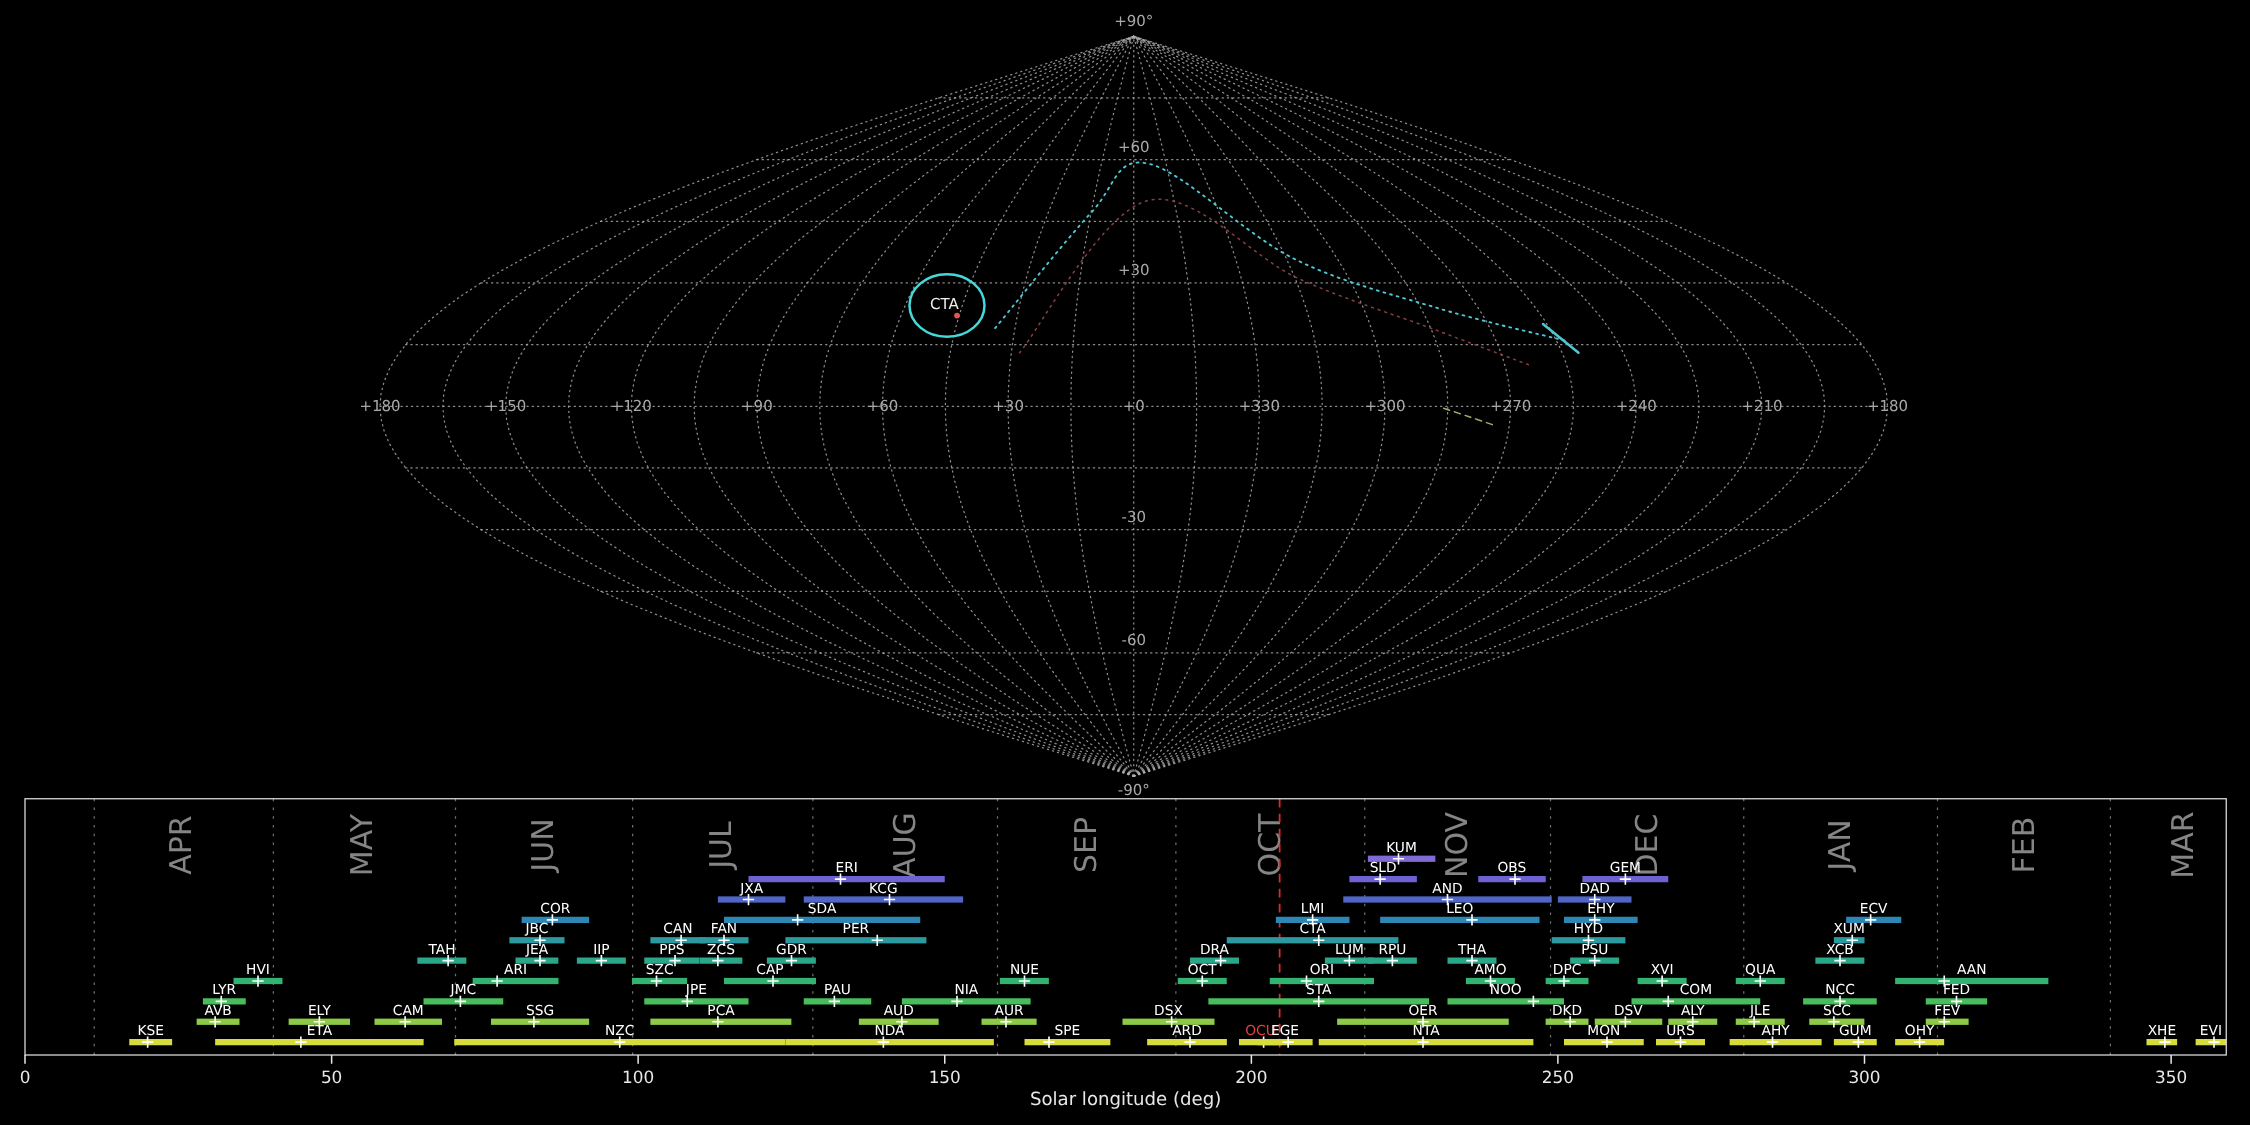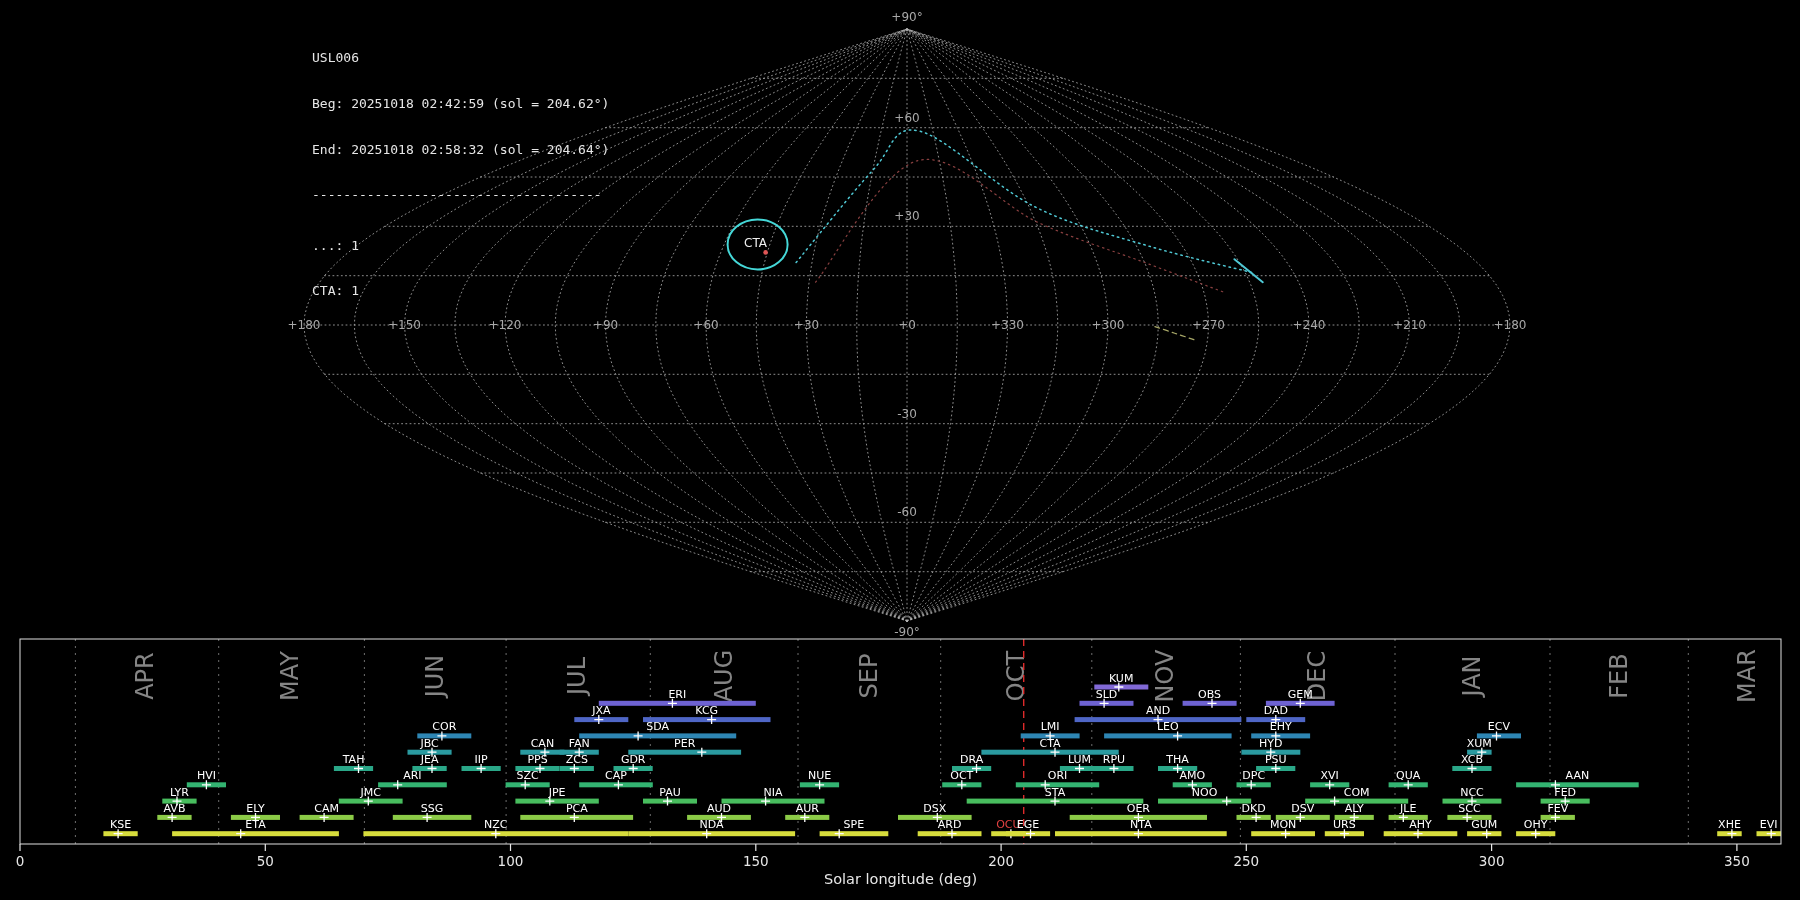--- a/index.html
+++ b/index.html
@@ -10,28 +10,20 @@
               font-size:13px;line-height:1.17;white-space:pre;z-index:5;}
   .obs-header .divider{margin-bottom:5px;}
   svg#plot{position:absolute;left:0;top:0;}
   svg text{font-family:"DejaVu Sans","Liberation Sans",sans-serif;}
 </style>
 </head>
 <body>
 
 <div class="page">
 
-  <div class="obs-header">
-    <div>USL006</div>
-    <div>Beg: 20251018 02:42:59 (sol = 204.62°)</div>
-    <div>End: 20251018 02:58:32 (sol = 204.64°)</div>
-    <div class="divider">-------------------------------------</div>
-    <div>...: 1</div>
-    <div>CTA: 1</div>
-  </div>
 
   <svg id="plot" width="1800" height="900" viewBox="0 0 1800 900">
       <g>
         <line fill="none" stroke="#b0b0b0" stroke-width="1" stroke-dasharray="1 3.2" stroke-linecap="round" opacity="0.8" x1="750.9" y1="571.7" x2="1063.1" y2="571.7"></line>
         <line fill="none" stroke="#b0b0b0" stroke-width="1" stroke-dasharray="1 3.2" stroke-linecap="round" opacity="0.8" x1="605.5" y1="522.3" x2="1208.5" y2="522.3"></line>
         <line fill="none" stroke="#b0b0b0" stroke-width="1" stroke-dasharray="1 3.2" stroke-linecap="round" opacity="0.8" x1="480.6" y1="473.0" x2="1333.4" y2="473.0"></line>
         <line fill="none" stroke="#b0b0b0" stroke-width="1" stroke-dasharray="1 3.2" stroke-linecap="round" opacity="0.8" x1="384.8" y1="423.7" x2="1429.2" y2="423.7"></line>
         <line fill="none" stroke="#b0b0b0" stroke-width="1" stroke-dasharray="1 3.2" stroke-linecap="round" opacity="0.8" x1="324.5" y1="374.3" x2="1489.5" y2="374.3"></line>
         <line fill="none" stroke="#b0b0b0" stroke-width="1" stroke-dasharray="1 3.2" stroke-linecap="round" opacity="0.8" x1="304.0" y1="325.0" x2="1510.0" y2="325.0"></line>
         <line fill="none" stroke="#b0b0b0" stroke-width="1" stroke-dasharray="1 3.2" stroke-linecap="round" opacity="0.8" x1="324.5" y1="275.7" x2="1489.5" y2="275.7"></line>

